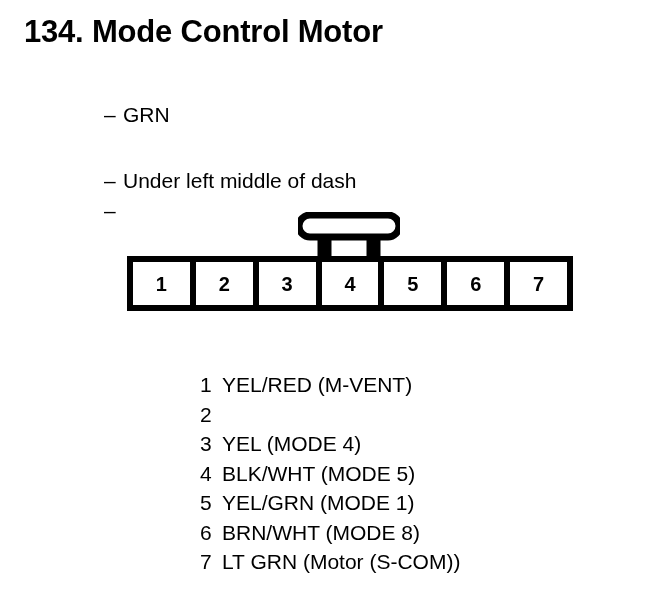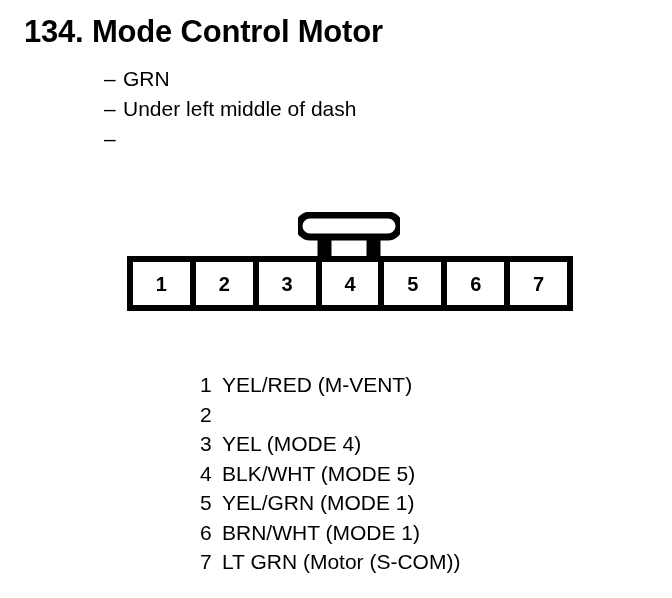--- a/index.html
+++ b/index.html
@@ -43,20 +43,21 @@
     line-height: 30px;
     white-space: nowrap;
   }
   .desc-dash {
     width: 19px;
     flex: 0 0 19px;
     font-size: 21px;
   }
   .desc-text {
     font-size: 21px;
+    margin-top: 36px;
   }
 
   
   #connector-diagram {
     position: absolute;
     left: 127px;
     top: 210px;
     width: 446px;
     height: 102px;
   }
@@ -215,21 +216,21 @@
     <span class="legend-label">BLK/WHT (MODE 5)</span>
   </div>
 
   <div class="legend-row">
     <span class="legend-num">5</span>
     <span class="legend-label">YEL/GRN (MODE 1)</span>
   </div>
 
   <div class="legend-row">
     <span class="legend-num">6</span>
-    <span class="legend-label">BRN/WHT (MODE 1)</span>
+    <span class="legend-label">BRN/WHT (MODE 8)</span>
   </div>
 
   <div class="legend-row">
     <span class="legend-num">7</span>
     <span class="legend-label">LT GRN (Motor (S-COM))</span>
   </div>
 
 </div>
 
 </body></html>

